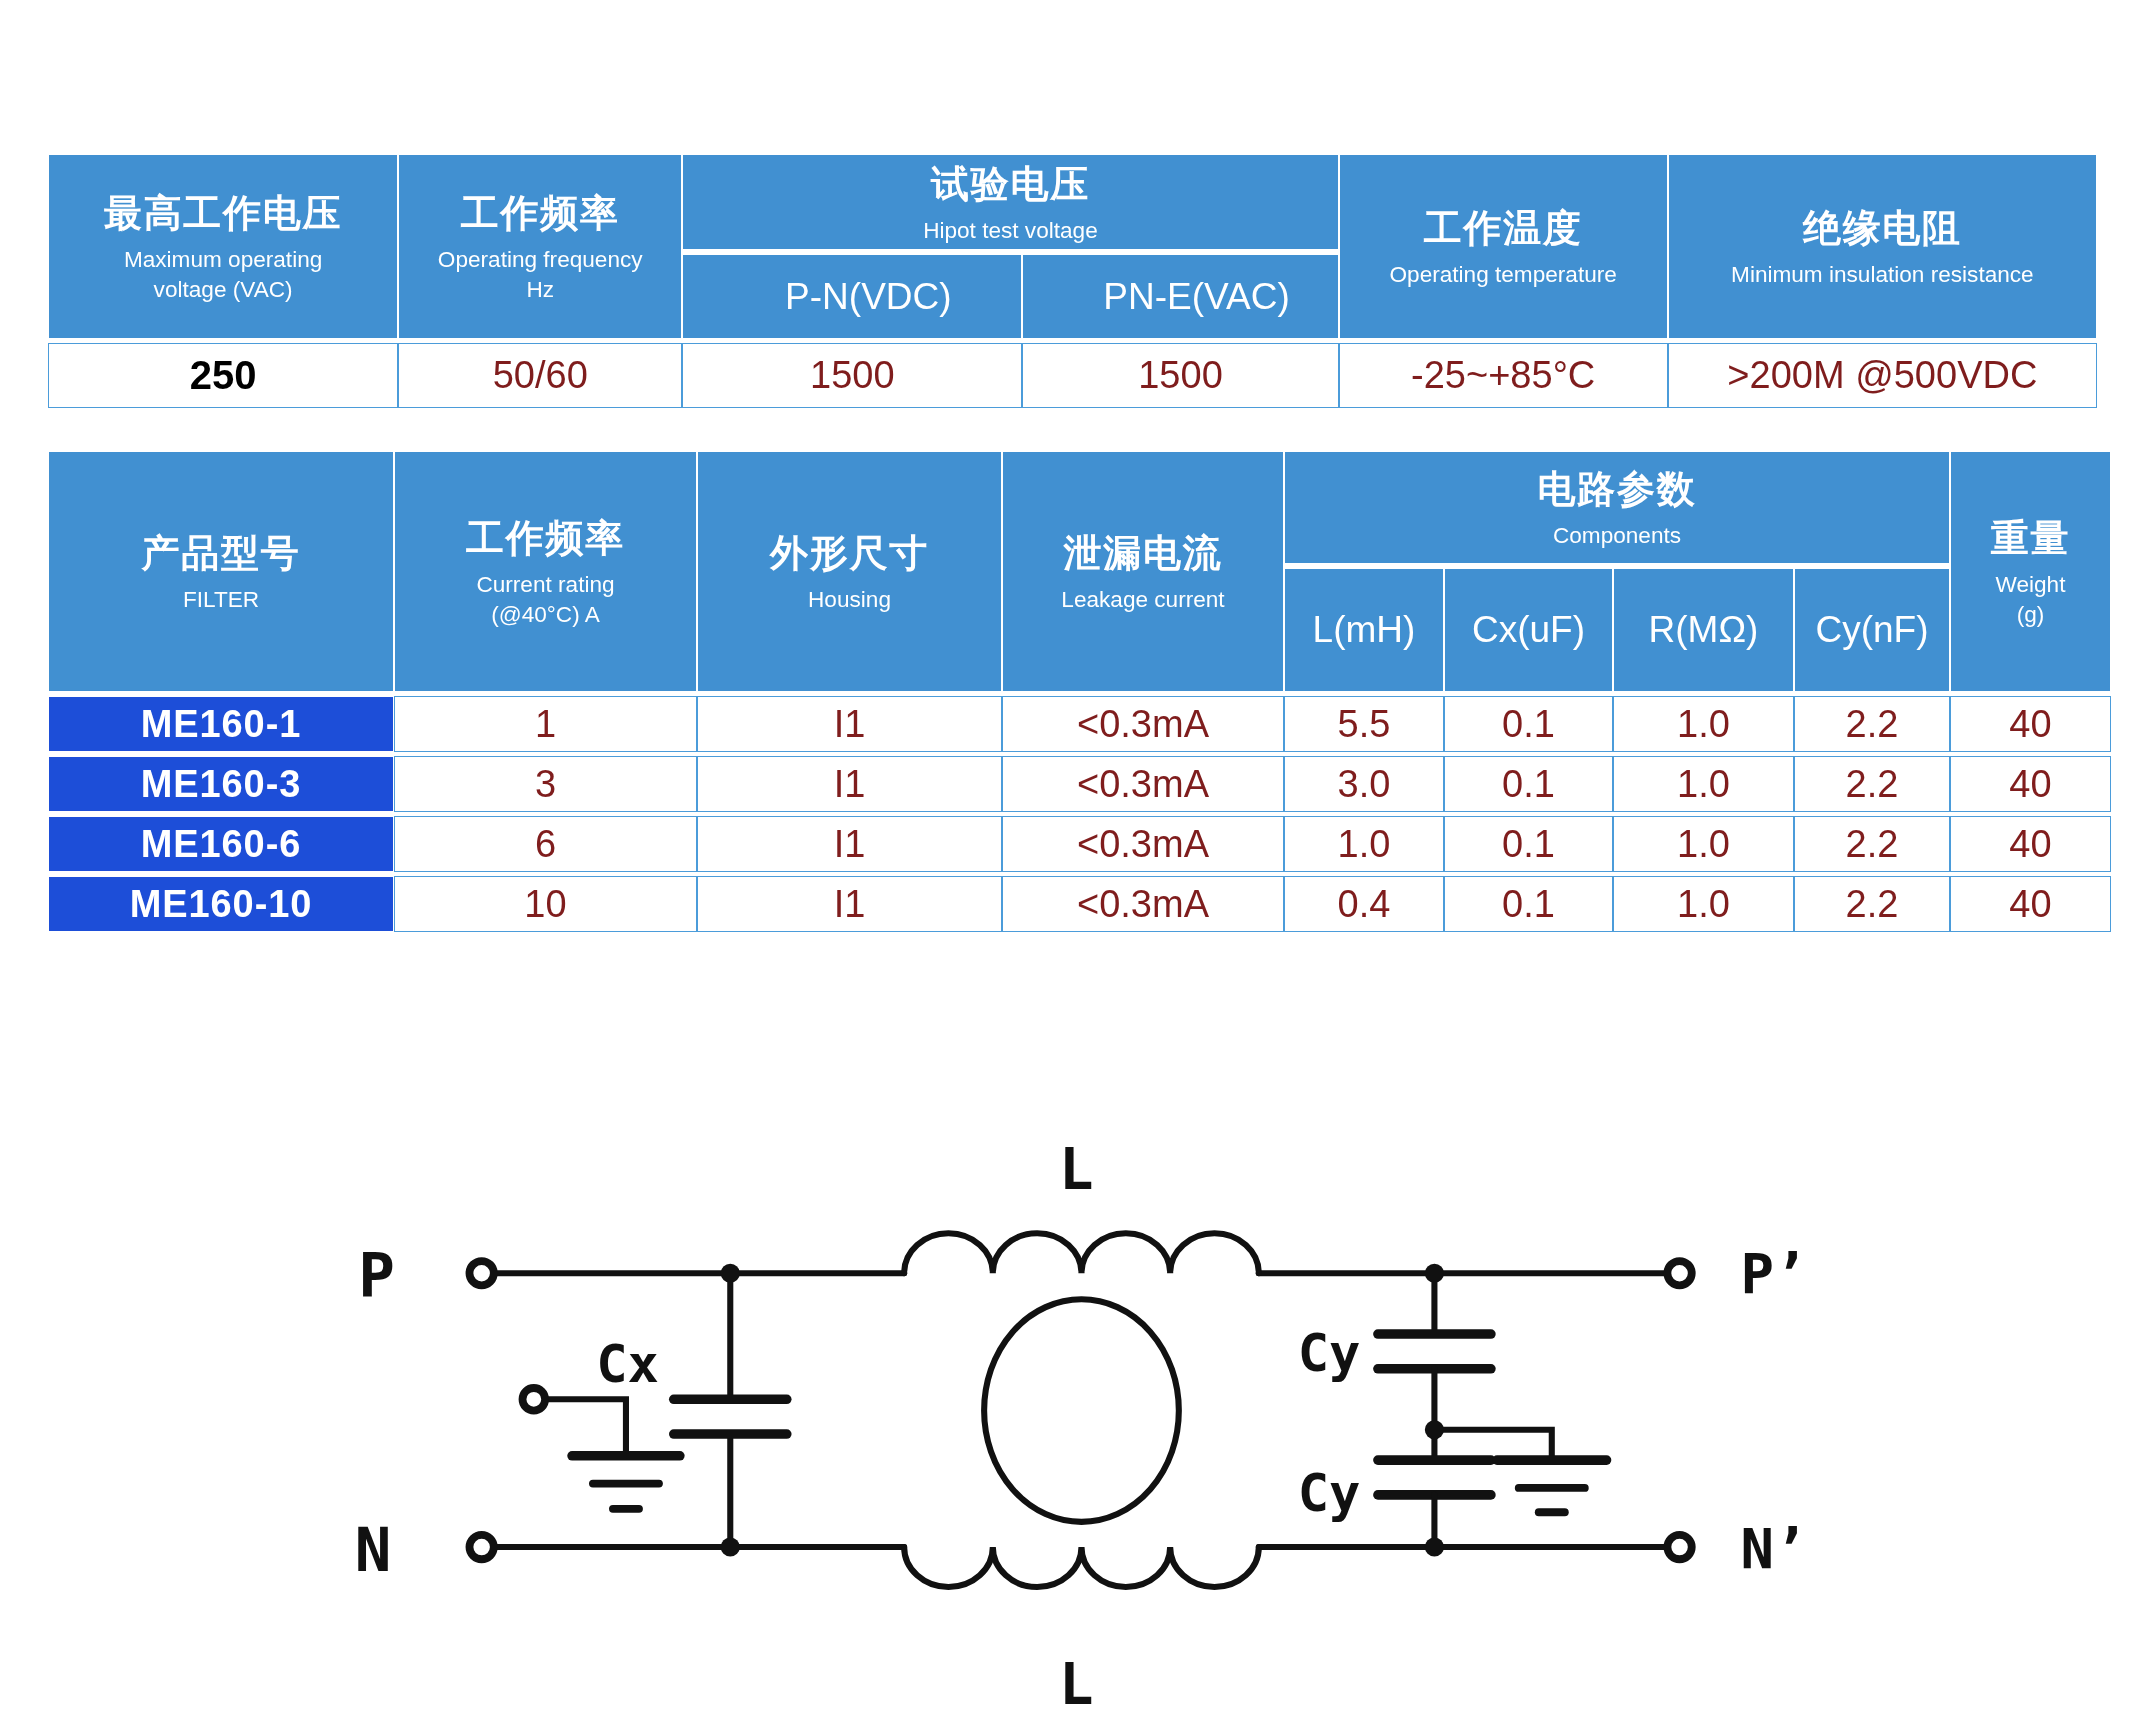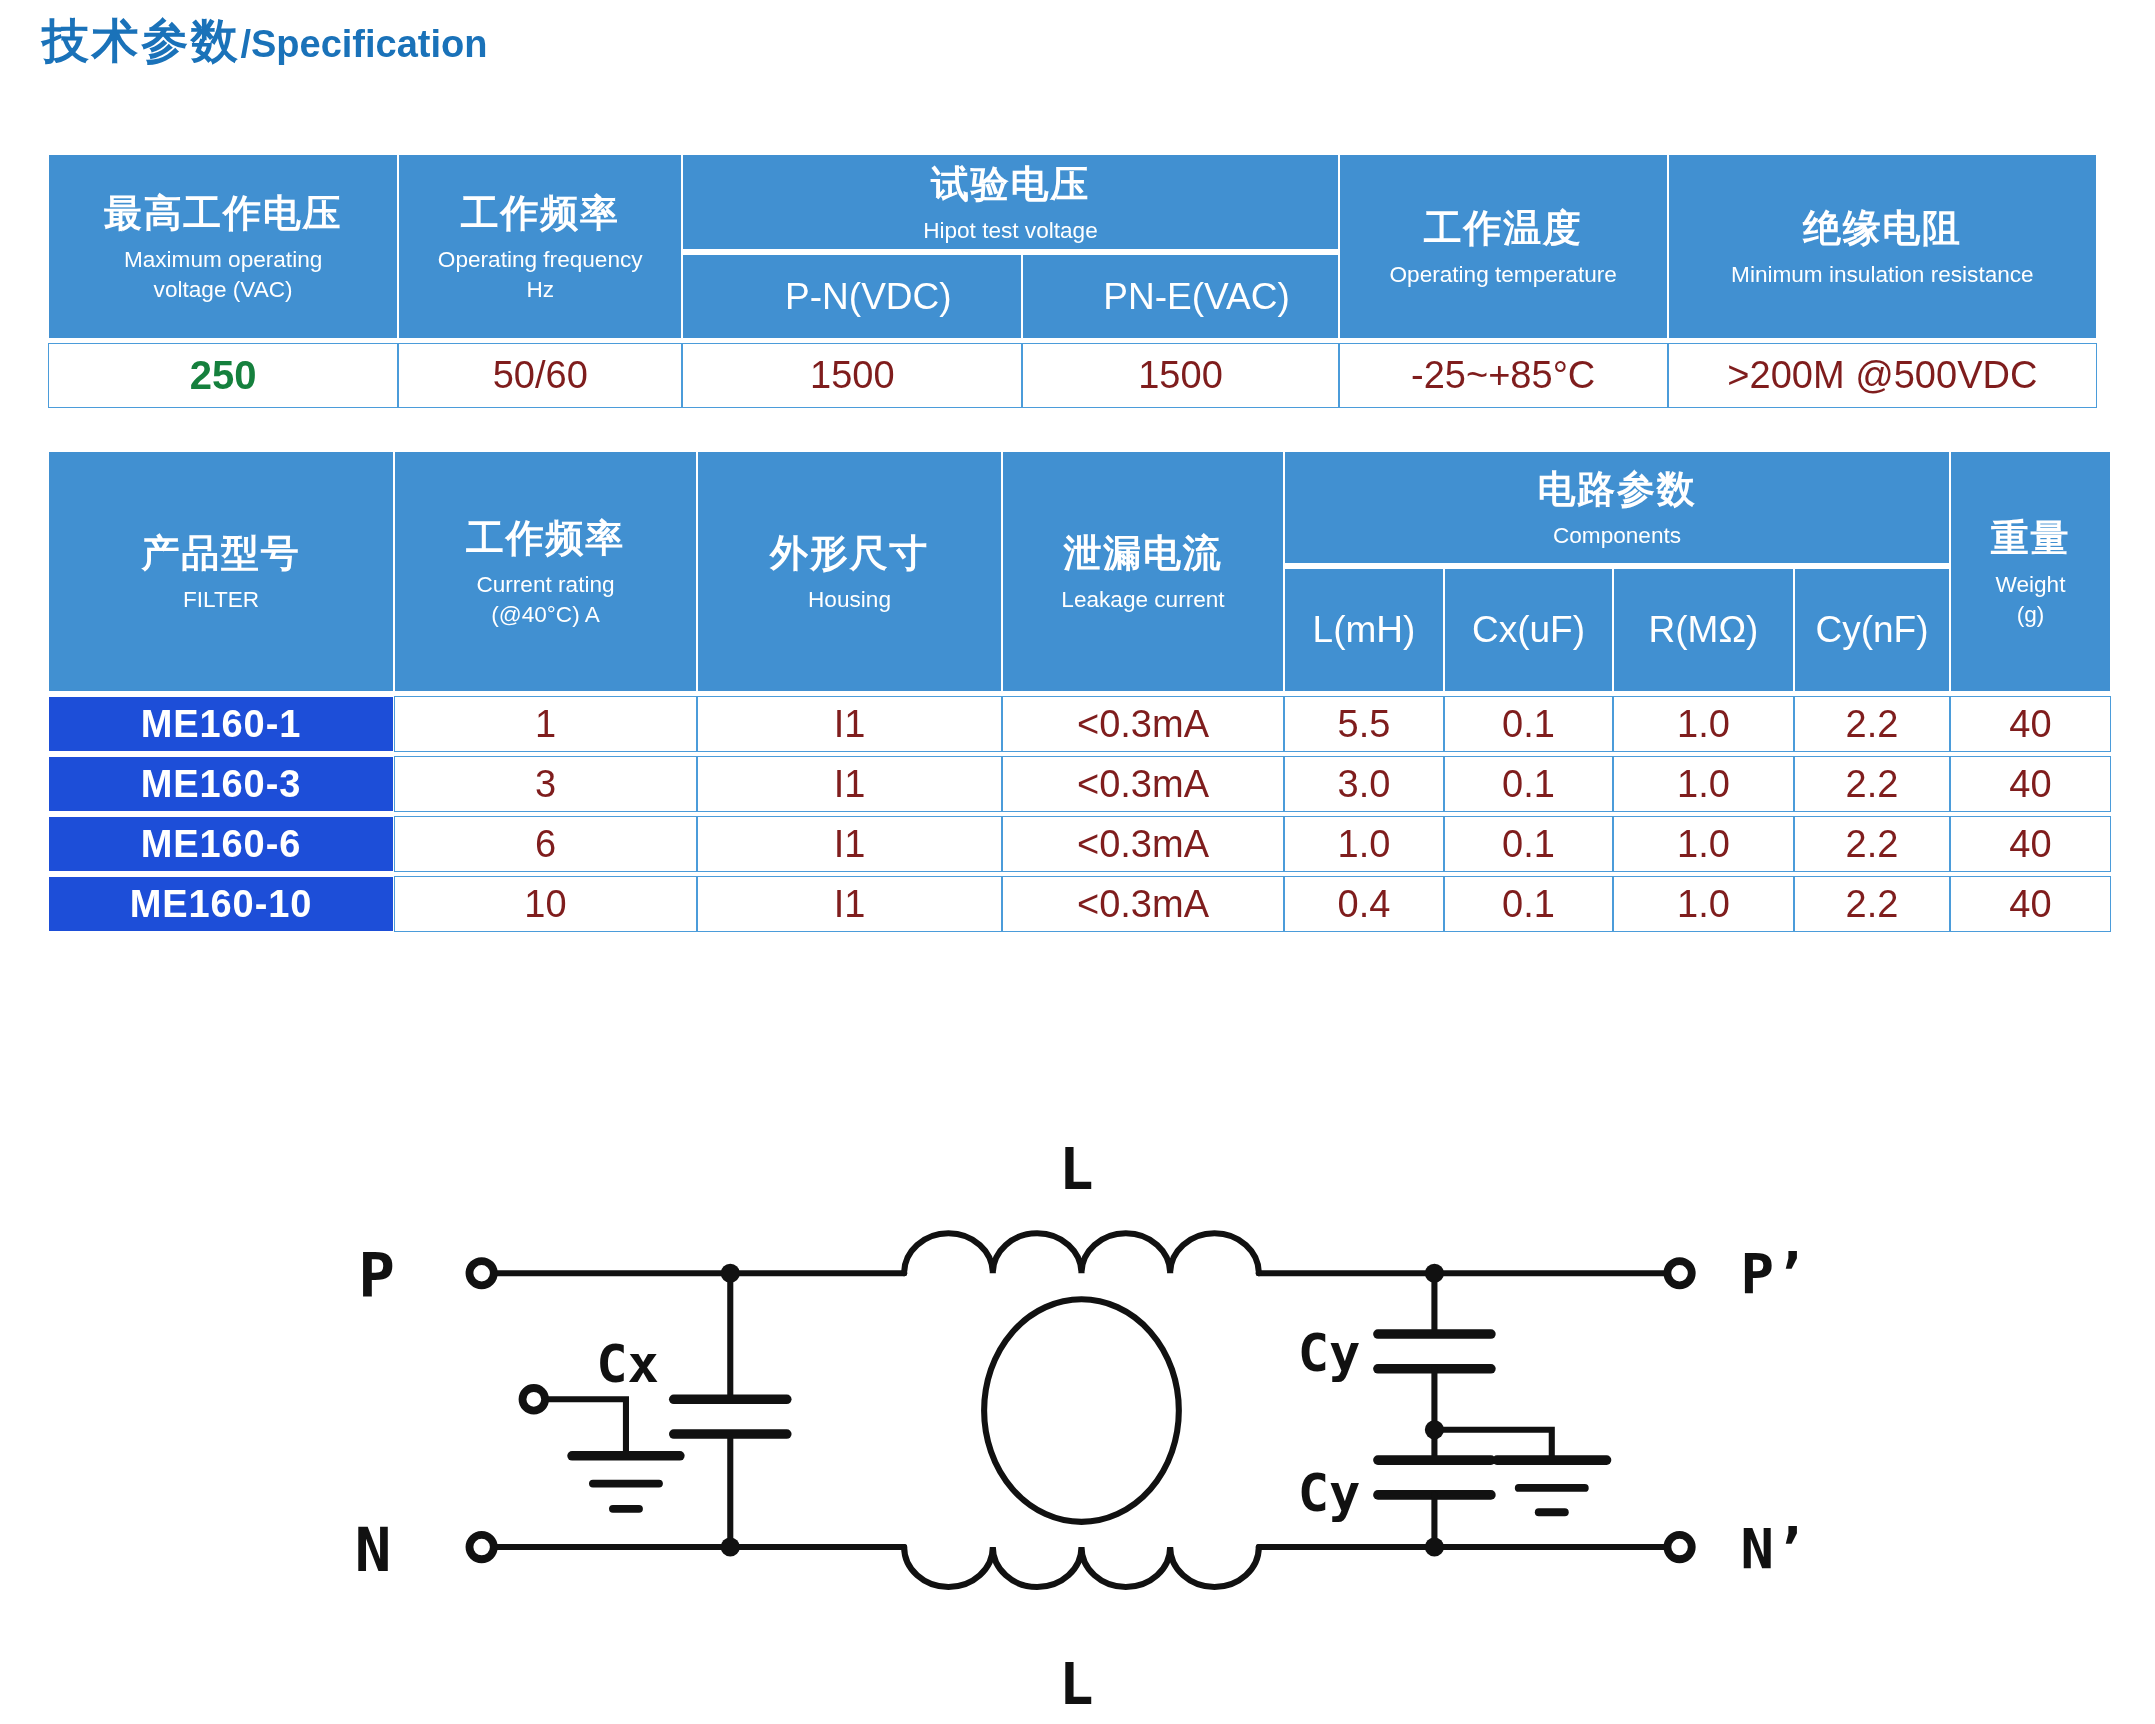--- a/index.html
+++ b/index.html
@@ -19,38 +19,35 @@
   .zh-h { font-size:38px; font-weight:bold; letter-spacing:1.7px; }
   .en-h { font-size:22.6px; font-weight:normal; margin-top:7px; line-height:1.25; }
   .sub-h { font-size:37px; font-weight:normal; }
 
   td { background:#ffffff; border:1.7px solid #4b9cda; font-size:38px; color:#7f1d1d; }
 
   #spec-table { position:absolute; left:48px; top:150px; width:2049px; }
   #spec-table .grp-row th { height:94px; }
   #spec-table .sub-row th { height:83px;padding-left:32px; }
   #spec-table td { height:63px; }
-  .val-blue { color:#15803d; font-weight:bold; font-size:40px; }
+  .val-blue { color:#000000; font-weight:bold; font-size:40px; }
 
   #product-table { position:absolute; left:48px; top:447px; width:2061px; }
   #product-table .grp-row th { height:111px; }
   #product-table .sub-row th { height:122px; }
   #product-table td { height:54px; }
   td.model { background:#1d4ed8; color:#ffffff; font-weight:bold; border:1.7px solid #ffffff; font-size:38px; letter-spacing:0.9px; }
 
   #circuit-svg { position:absolute; left:313px; top:1121px; width:1530px; height:600px; }
 </style>
 </head>
 <body>
 
 <div class="sheet">
 
-  <div class="sec-title" id="title-spec">
-    <span class="zh">技术参数</span><span class="en">/Specification</span>
-  </div>
 
   <table id="spec-table">
     <colgroup>
       <col style="width:350px">
         <col style="width:284px">
         <col style="width:340px">
       <col style="width:316px">
         <col style="width:329px">
         <col style="width:429px">
     </colgroup>

